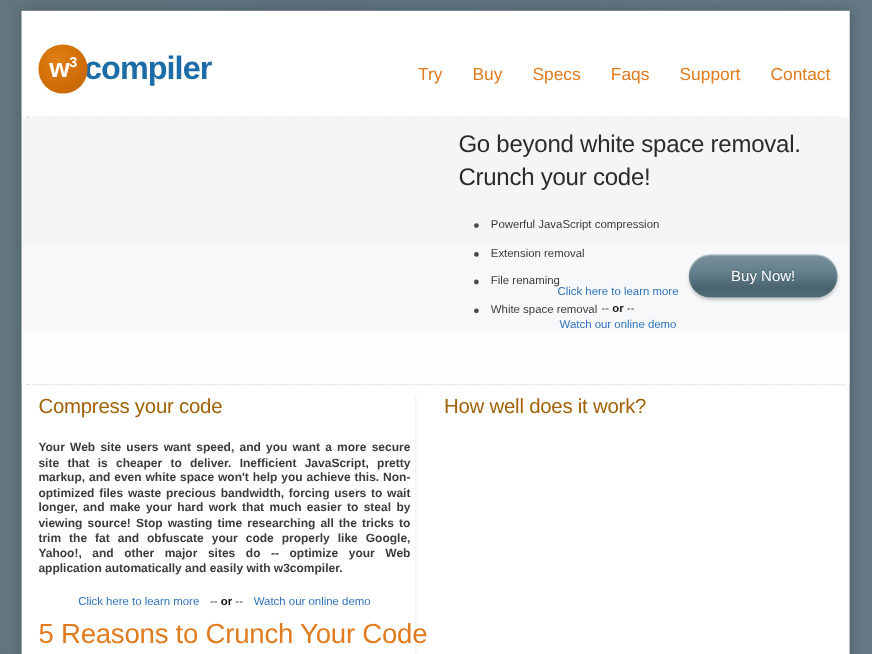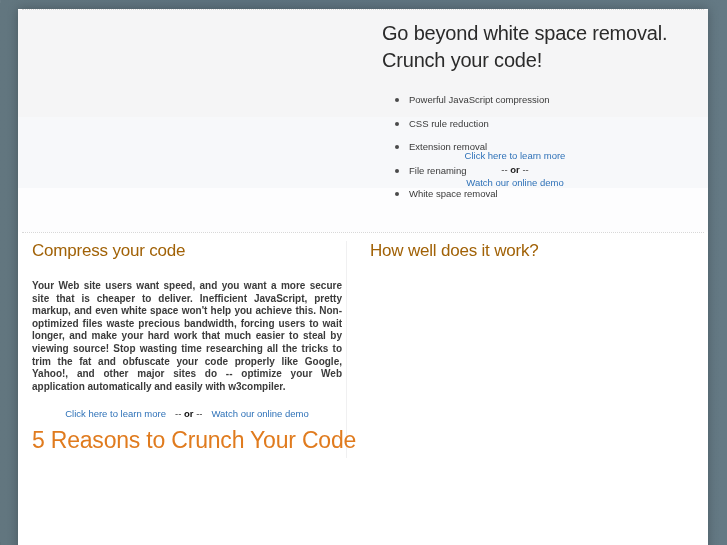--- a/index.html
+++ b/index.html
@@ -278,44 +278,61 @@
     white-space: nowrap;
   }
 </style>
 </head>
 <body>
 
 <div class="bg-texture"></div>
 
 <div class="page">
 
+  <div class="header">
+    <div class="logo">
+      <div class="logo-mark">
+        <span><span>w</span><sup>3</sup></span>
+      </div>
+      <div class="logo-word">compiler</div>
+    </div>
+
+    <nav class="nav">
+      <a href="#">Try</a>
+      <a href="#">Buy</a>
+      <a href="#">Specs</a>
+      <a href="#">Faqs</a>
+      <a href="#">Support</a>
+      <a href="#">Contact</a>
+    </nav>
+  </div>
 
   <div class="dotted-rule"></div>
 
   <div class="hero">
     <div class="hero-left"></div>
 
     <div class="hero-right">
       <div class="hero-title">Go beyond white space removal. Crunch your code!</div>
 
       <ul class="hero-list">
         <li>Powerful JavaScript compression</li>
-        <li>CSS rule reduction</li>
         <li>Extension removal</li>
         <li>File renaming</li>
         <li>White space removal</li>
       </ul>
 
       <div class="hero-links">
         <a href="#">Click here to learn more</a><br>
         <span class="orsep">-- <b>or</b> --</span><br>
         <a href="#">Watch our online demo</a>
       </div>
 
       <div class="hero-buttons">
+        <button class="pill pill-buy">Buy Now!</button>
       </div>
     </div>
   </div>
 
   <div class="dotted-rule"></div>
 
   <div class="content">
     <div class="col-divider"></div>
 
     <div class="col col-left">

